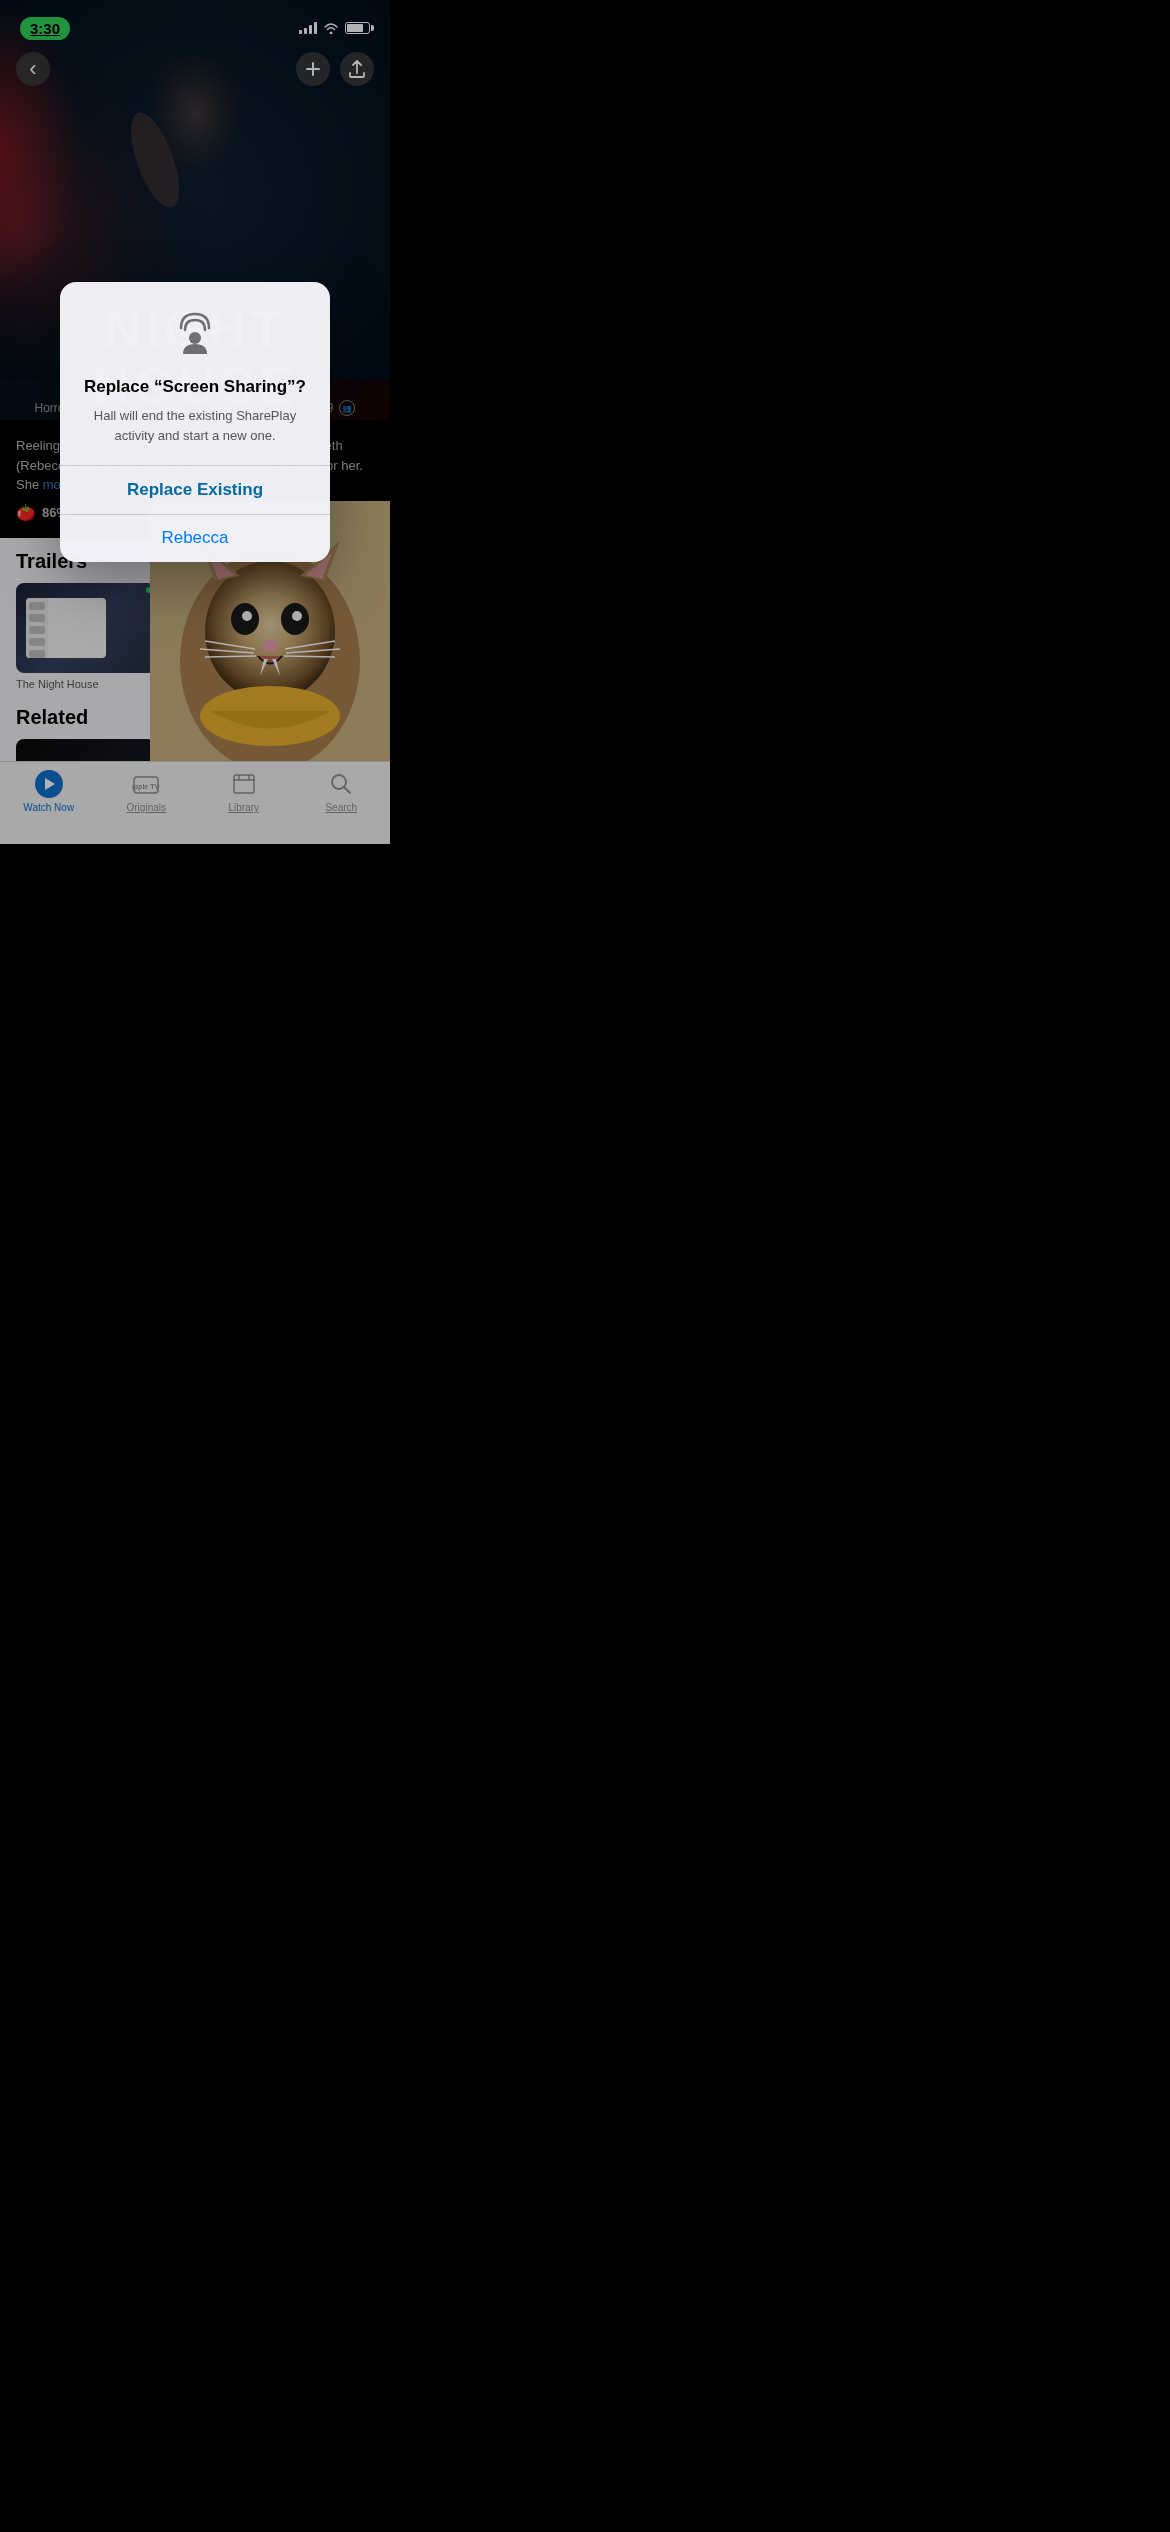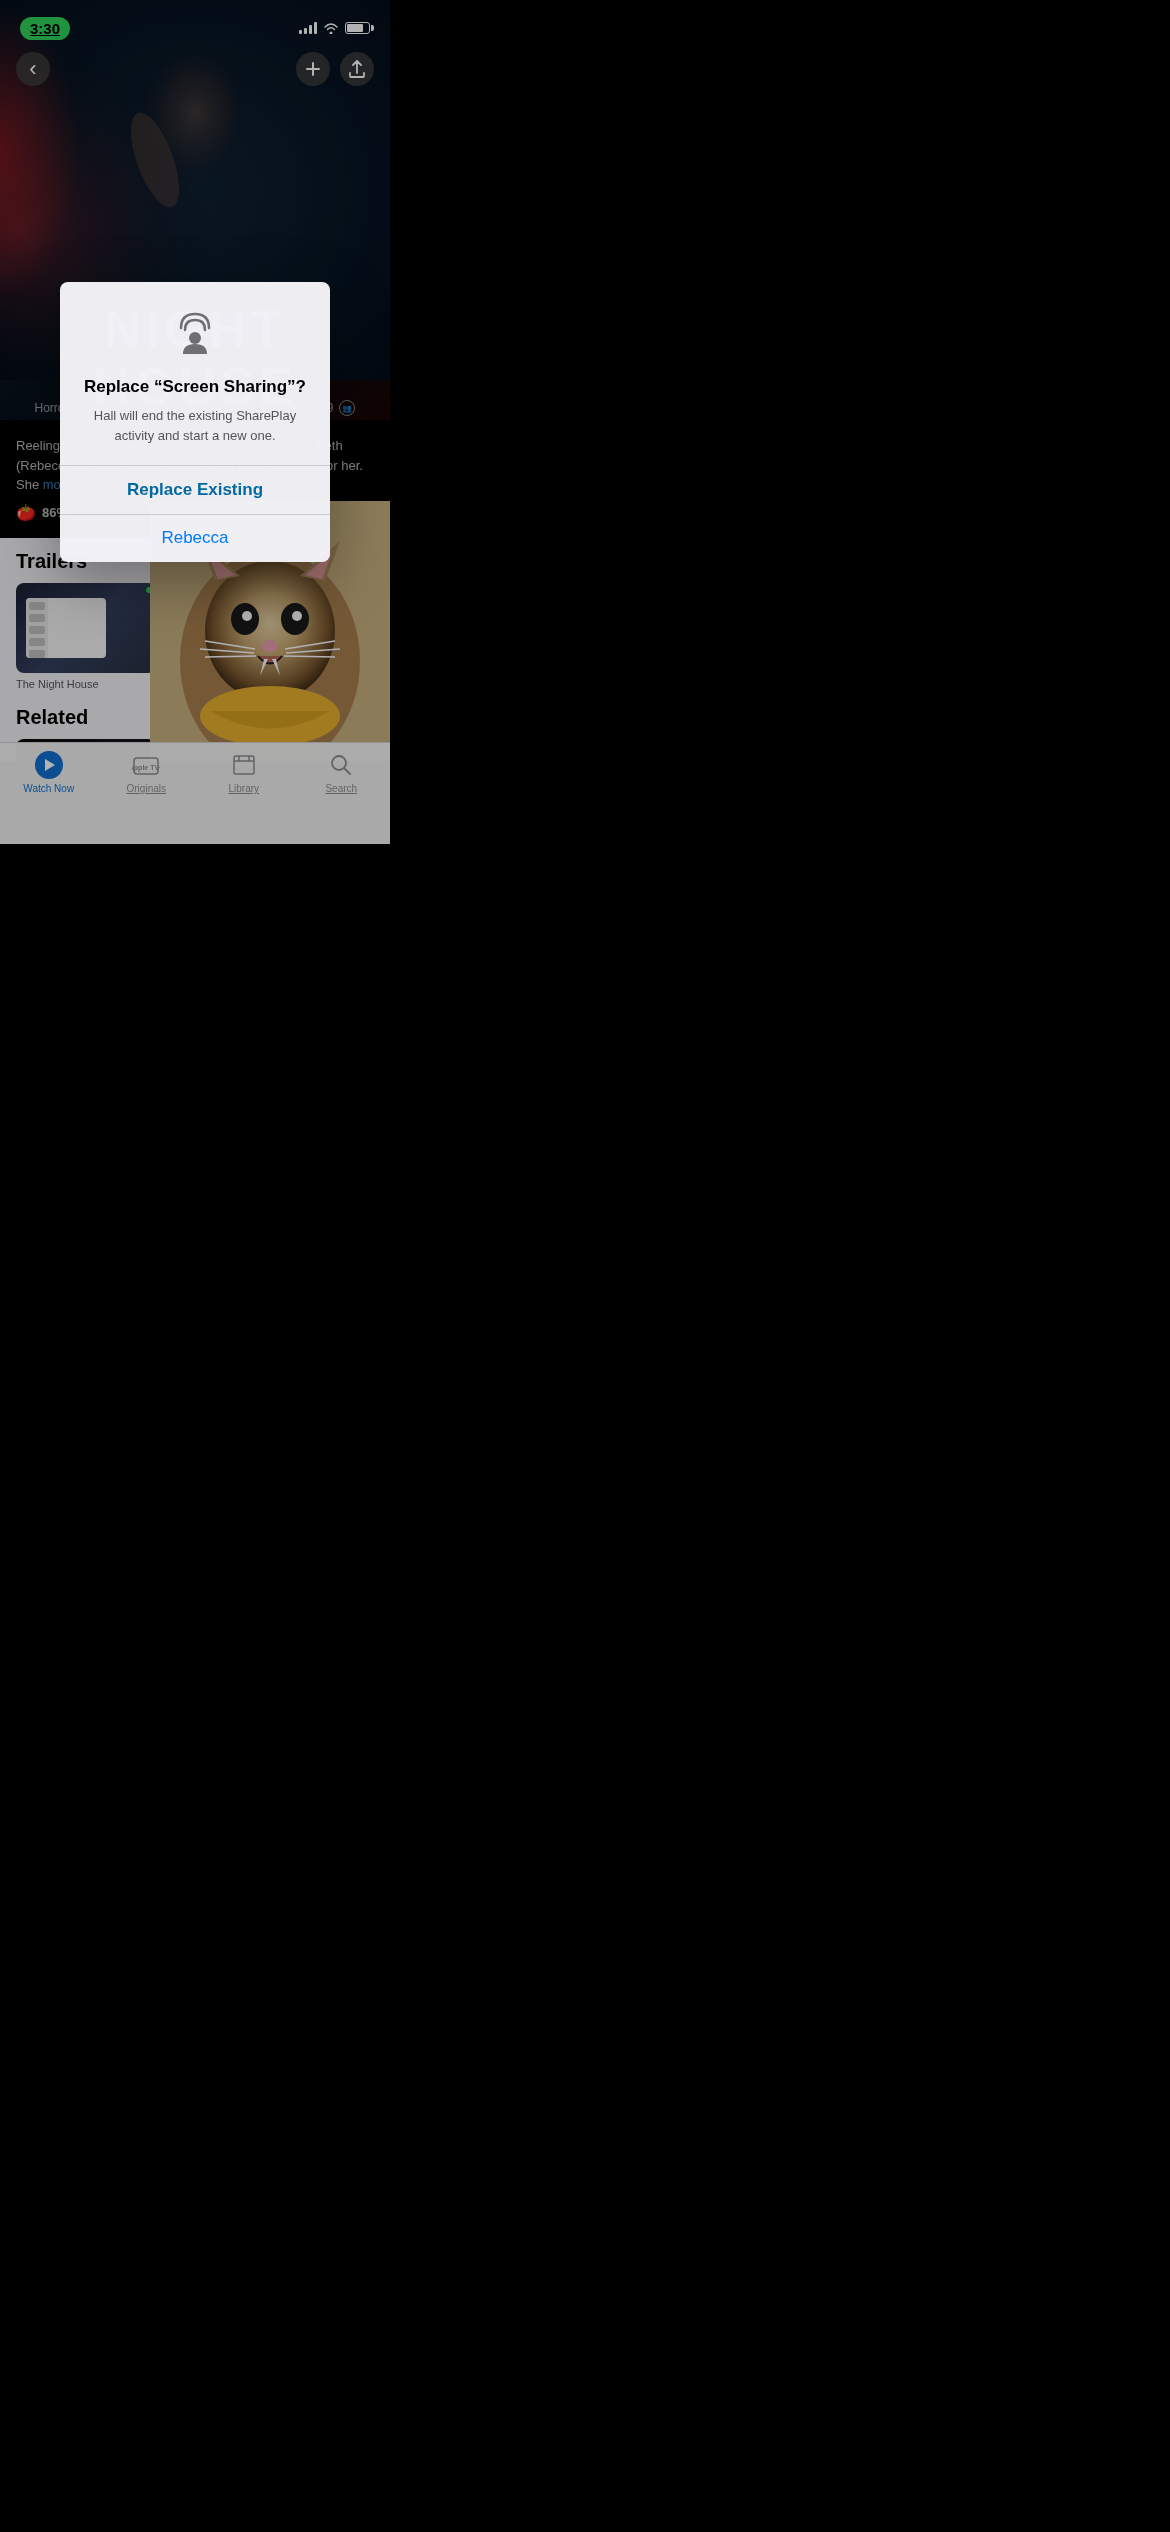--- a/index.html
+++ b/index.html
@@ -294,21 +294,21 @@
     .trailer-label {
       font-size: 11px;
       color: #555;
       margin-top: 5px;
     }
 
     
     .tab-bar {
       position: absolute;
       bottom: 0; left: 0; right: 0;
-      height: 102px;
+      height: 83px;
       background: rgba(248,248,248,0.98);
       border-top: 0.5px solid rgba(0,0,0,0.15);
       display: flex;
       align-items: flex-start;
       justify-content: space-around;
       padding-top: 8px;
       z-index: 200;
     }
 
     .tab-item {
@@ -363,21 +363,21 @@
       background: rgba(0,0,0,0.3);
       z-index: 300;
       display: flex;
       align-items: center;
       justify-content: center;
     }
 
     .dialog {
       width: 270px;
       background: rgba(242,242,247,0.98);
-      border-radius: 8px;
+      border-radius: 16px;
       overflow: hidden;
       box-shadow: 0 20px 60px rgba(0,0,0,0.35);
     }
 
     .dialog-body {
       padding: 24px 20px 0;
       text-align: center;
     }
 
     .dialog-icon {

